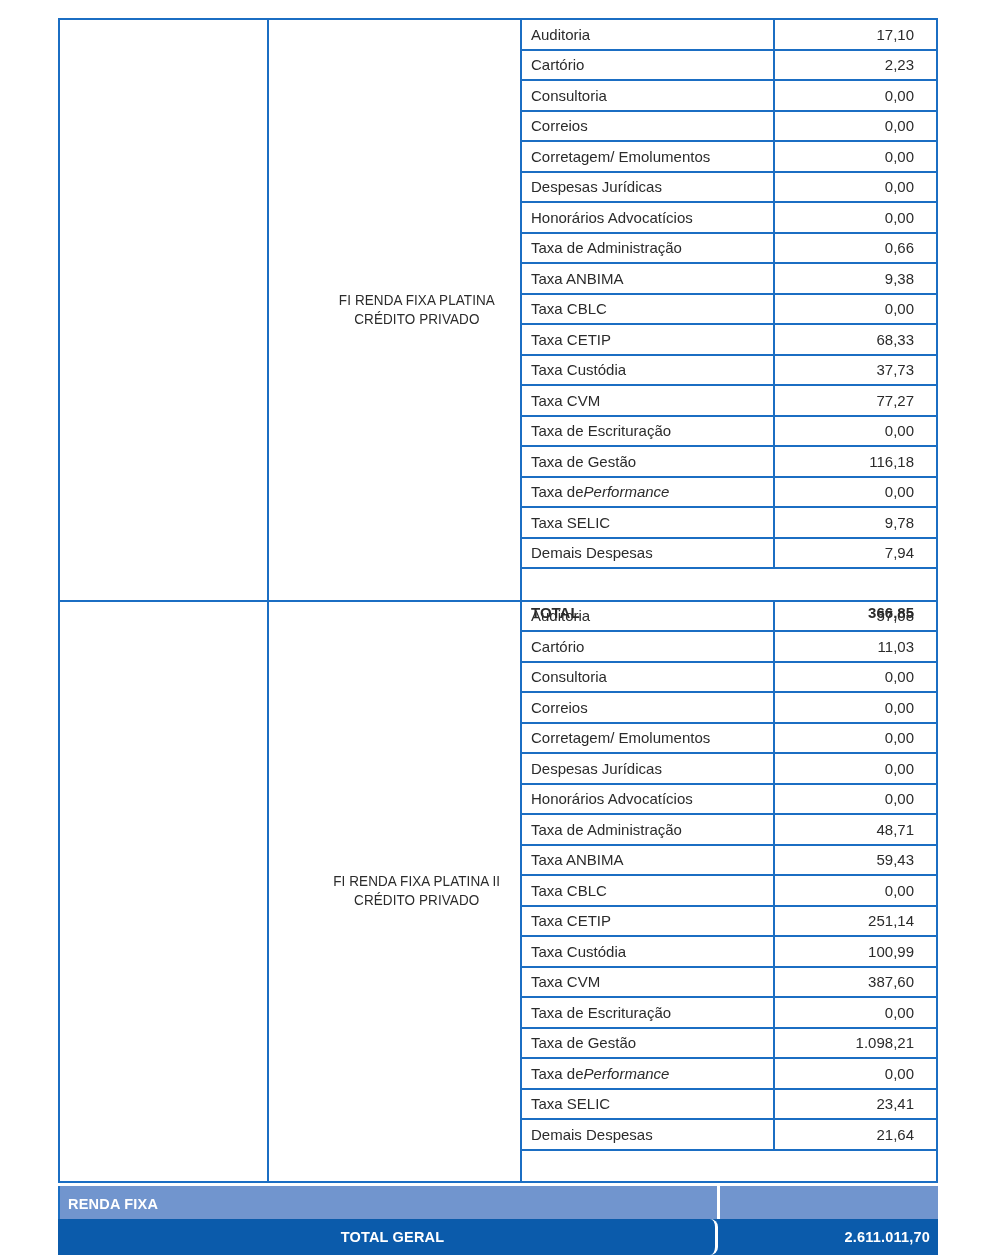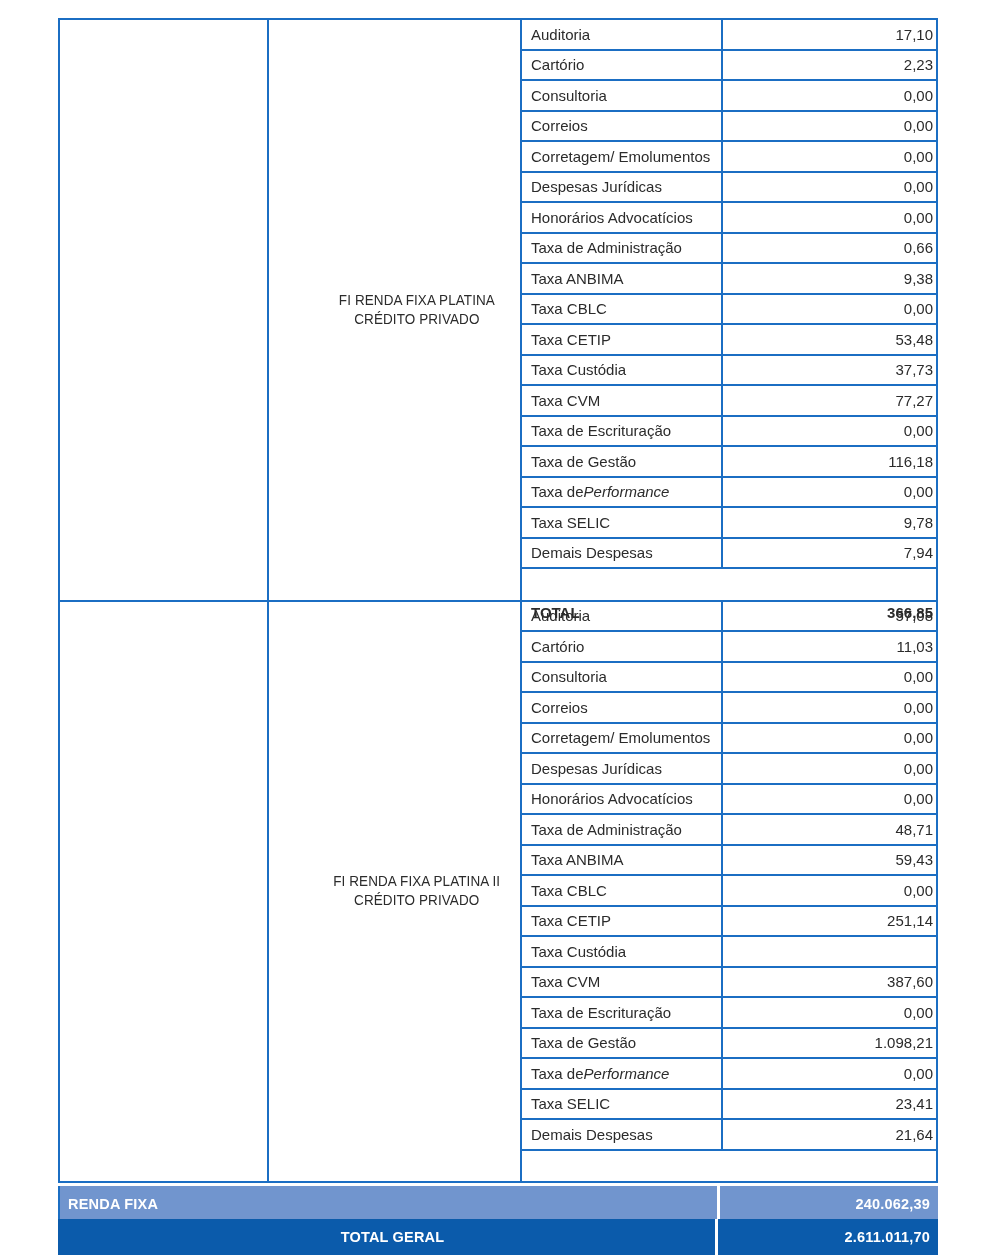--- a/index.html
+++ b/index.html
@@ -28,40 +28,40 @@
     display:flex;align-items:center;justify-content:center;text-align:center;margin-left:44px;
   }
   .fund-name{
     font-size:14.5px;line-height:19px;letter-spacing:.1px;
     transform:scaleX(.93);transform-origin:center;white-space:nowrap;
   }
   .rows{width:436px;display:flex;flex-direction:column;}
   .erow{display:flex;height:30.5px;border-bottom:2px solid var(--border-blue);box-sizing:border-box;}
   .erow:last-child{border-bottom:none;}
   .label-cell{
-    width:201px;border-right:2px solid var(--border-blue);
+    width:253px;border-right:2px solid var(--border-blue);
     display:flex;align-items:center;padding-left:9px;font-size:15px;
   }
   .value-cell{
     flex:1;display:flex;align-items:center;justify-content:flex-end;
-    padding-right:3px;font-size:15px;
+    padding-right:22px;font-size:15px;
   }
   .erow.total .label-cell,.erow.total .value-cell{font-weight:700;margin-top:43px;}
   .band{
     position:absolute;left:58px;width:880px;height:36px;display:flex;
     color:var(--footer-text);
   }
   .band.light{top:1186px;background:var(--light-blue);border-left:2px solid var(--border-blue);box-sizing:border-box;}
   .band.dark{top:1219px;background:var(--dark-blue);}
   .band-label{
     width:660px;box-sizing:border-box;border-right:3px solid #fff;
     display:flex;align-items:center;padding-left:8px;
     font-size:14.5px;font-weight:700;letter-spacing:.2px;
   }
-  .band.dark .band-label{justify-content:center;padding-left:12px;}
+  .band.dark .band-label{justify-content:center;padding-left:12px;border-radius:8px;}
   .band-value{
     flex:1;display:flex;align-items:center;justify-content:flex-end;
     padding-right:8px;font-size:14.5px;font-weight:700;letter-spacing:.2px;
   }
   i{font-style:italic;text-align:center;}
 </style>
 </head>
 <body>
 
 <div class="page">
@@ -121,21 +121,21 @@
       <div class="cell value-cell">9,38</div>
     </div>
 
     <div class="erow">
       <div class="cell label-cell">Taxa CBLC</div>
       <div class="cell value-cell">0,00</div>
     </div>
 
     <div class="erow">
       <div class="cell label-cell">Taxa CETIP</div>
-      <div class="cell value-cell">53,48</div>
+      <div class="cell value-cell">68,33</div>
     </div>
 
     <div class="erow">
       <div class="cell label-cell">Taxa Custódia</div>
       <div class="cell value-cell">37,73</div>
     </div>
 
     <div class="erow">
       <div class="cell label-cell">Taxa CVM</div>
       <div class="cell value-cell">77,27</div>
@@ -232,20 +232,21 @@
       <div class="cell value-cell">0,00</div>
     </div>
 
     <div class="erow">
       <div class="cell label-cell">Taxa CETIP</div>
       <div class="cell value-cell">251,14</div>
     </div>
 
     <div class="erow">
       <div class="cell label-cell">Taxa Custódia</div>
+      <div class="cell value-cell">100,99</div>
     </div>
 
     <div class="erow">
       <div class="cell label-cell">Taxa CVM</div>
       <div class="cell value-cell">387,60</div>
     </div>
 
     <div class="erow">
       <div class="cell label-cell">Taxa de Escrituração</div>
       <div class="cell value-cell">0,00</div>
@@ -274,21 +275,20 @@
     <div class="erow total">
       <div class="cell label-cell">TOTAL</div>
       <div class="cell value-cell">2.059,25</div>
     </div>
   </div>
     </div>
   </div>
 
   <div class="band light">
     <div class="band-label">RENDA FIXA</div>
-    <div class="band-value">240.062,39</div>
   </div>
 
   <div class="band dark">
     <div class="band-label">TOTAL GERAL</div>
     <div class="band-value">2.611.011,70</div>
   </div>
 
 </div>
 
 </body></html>

